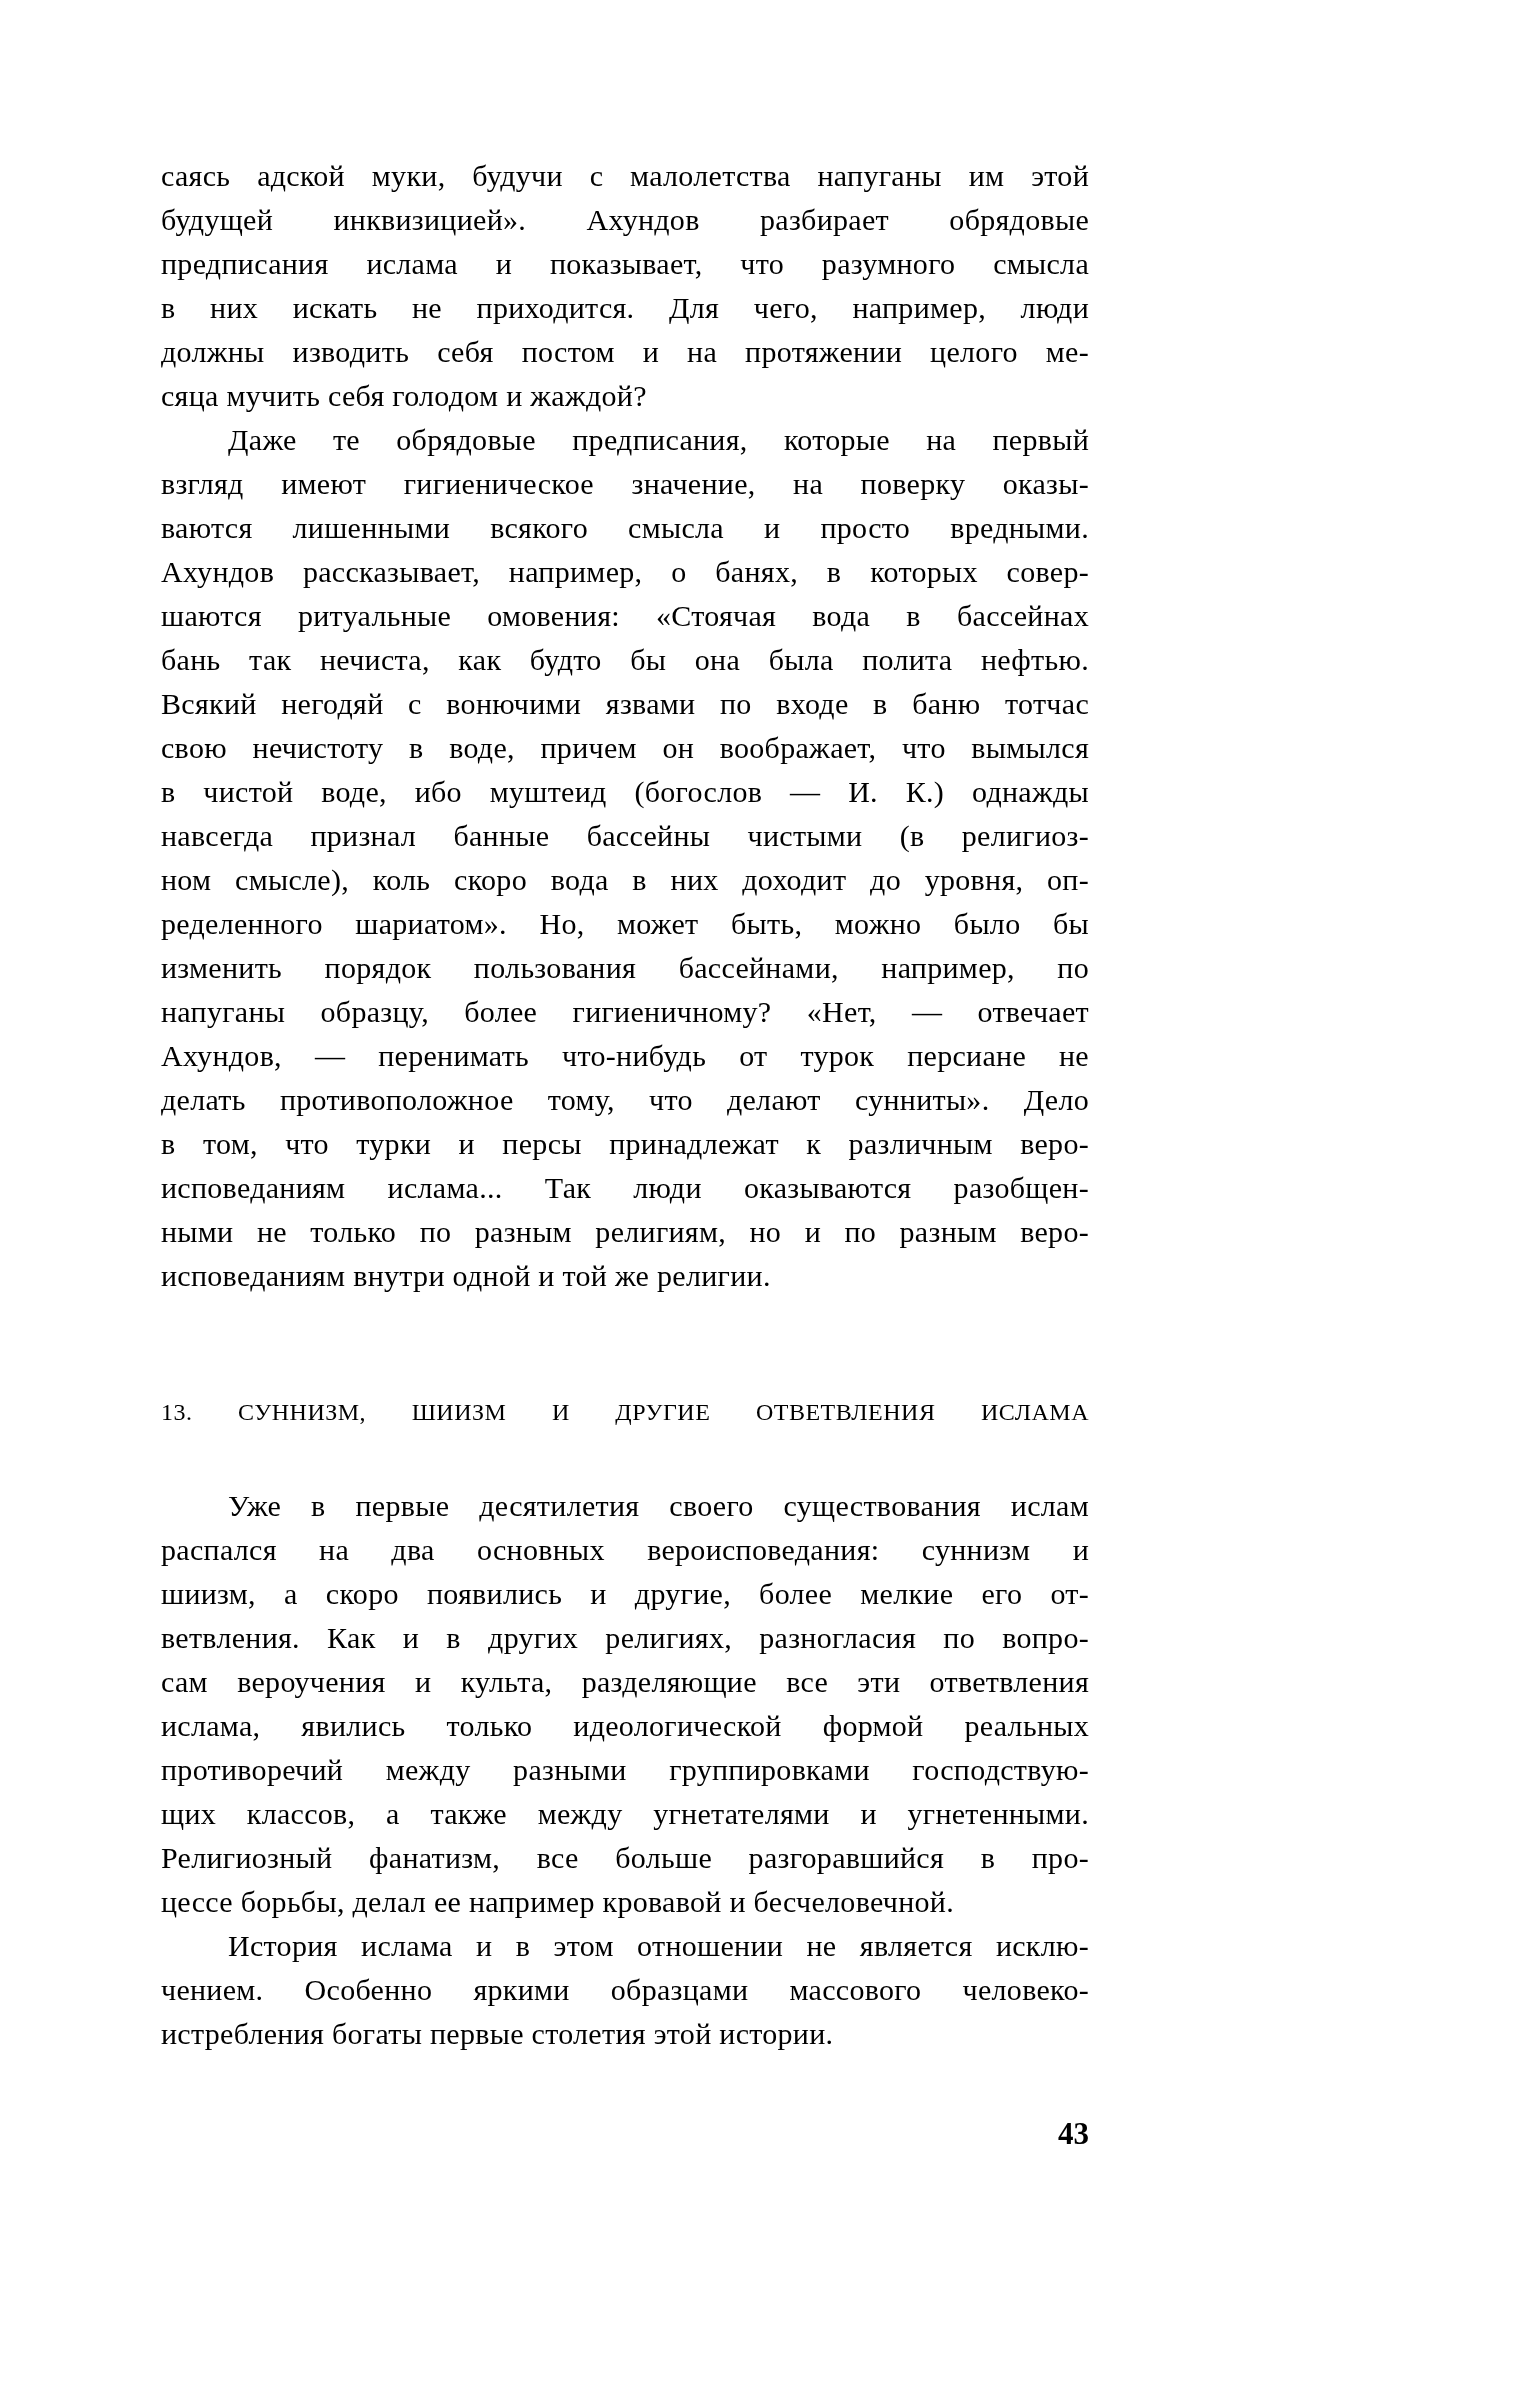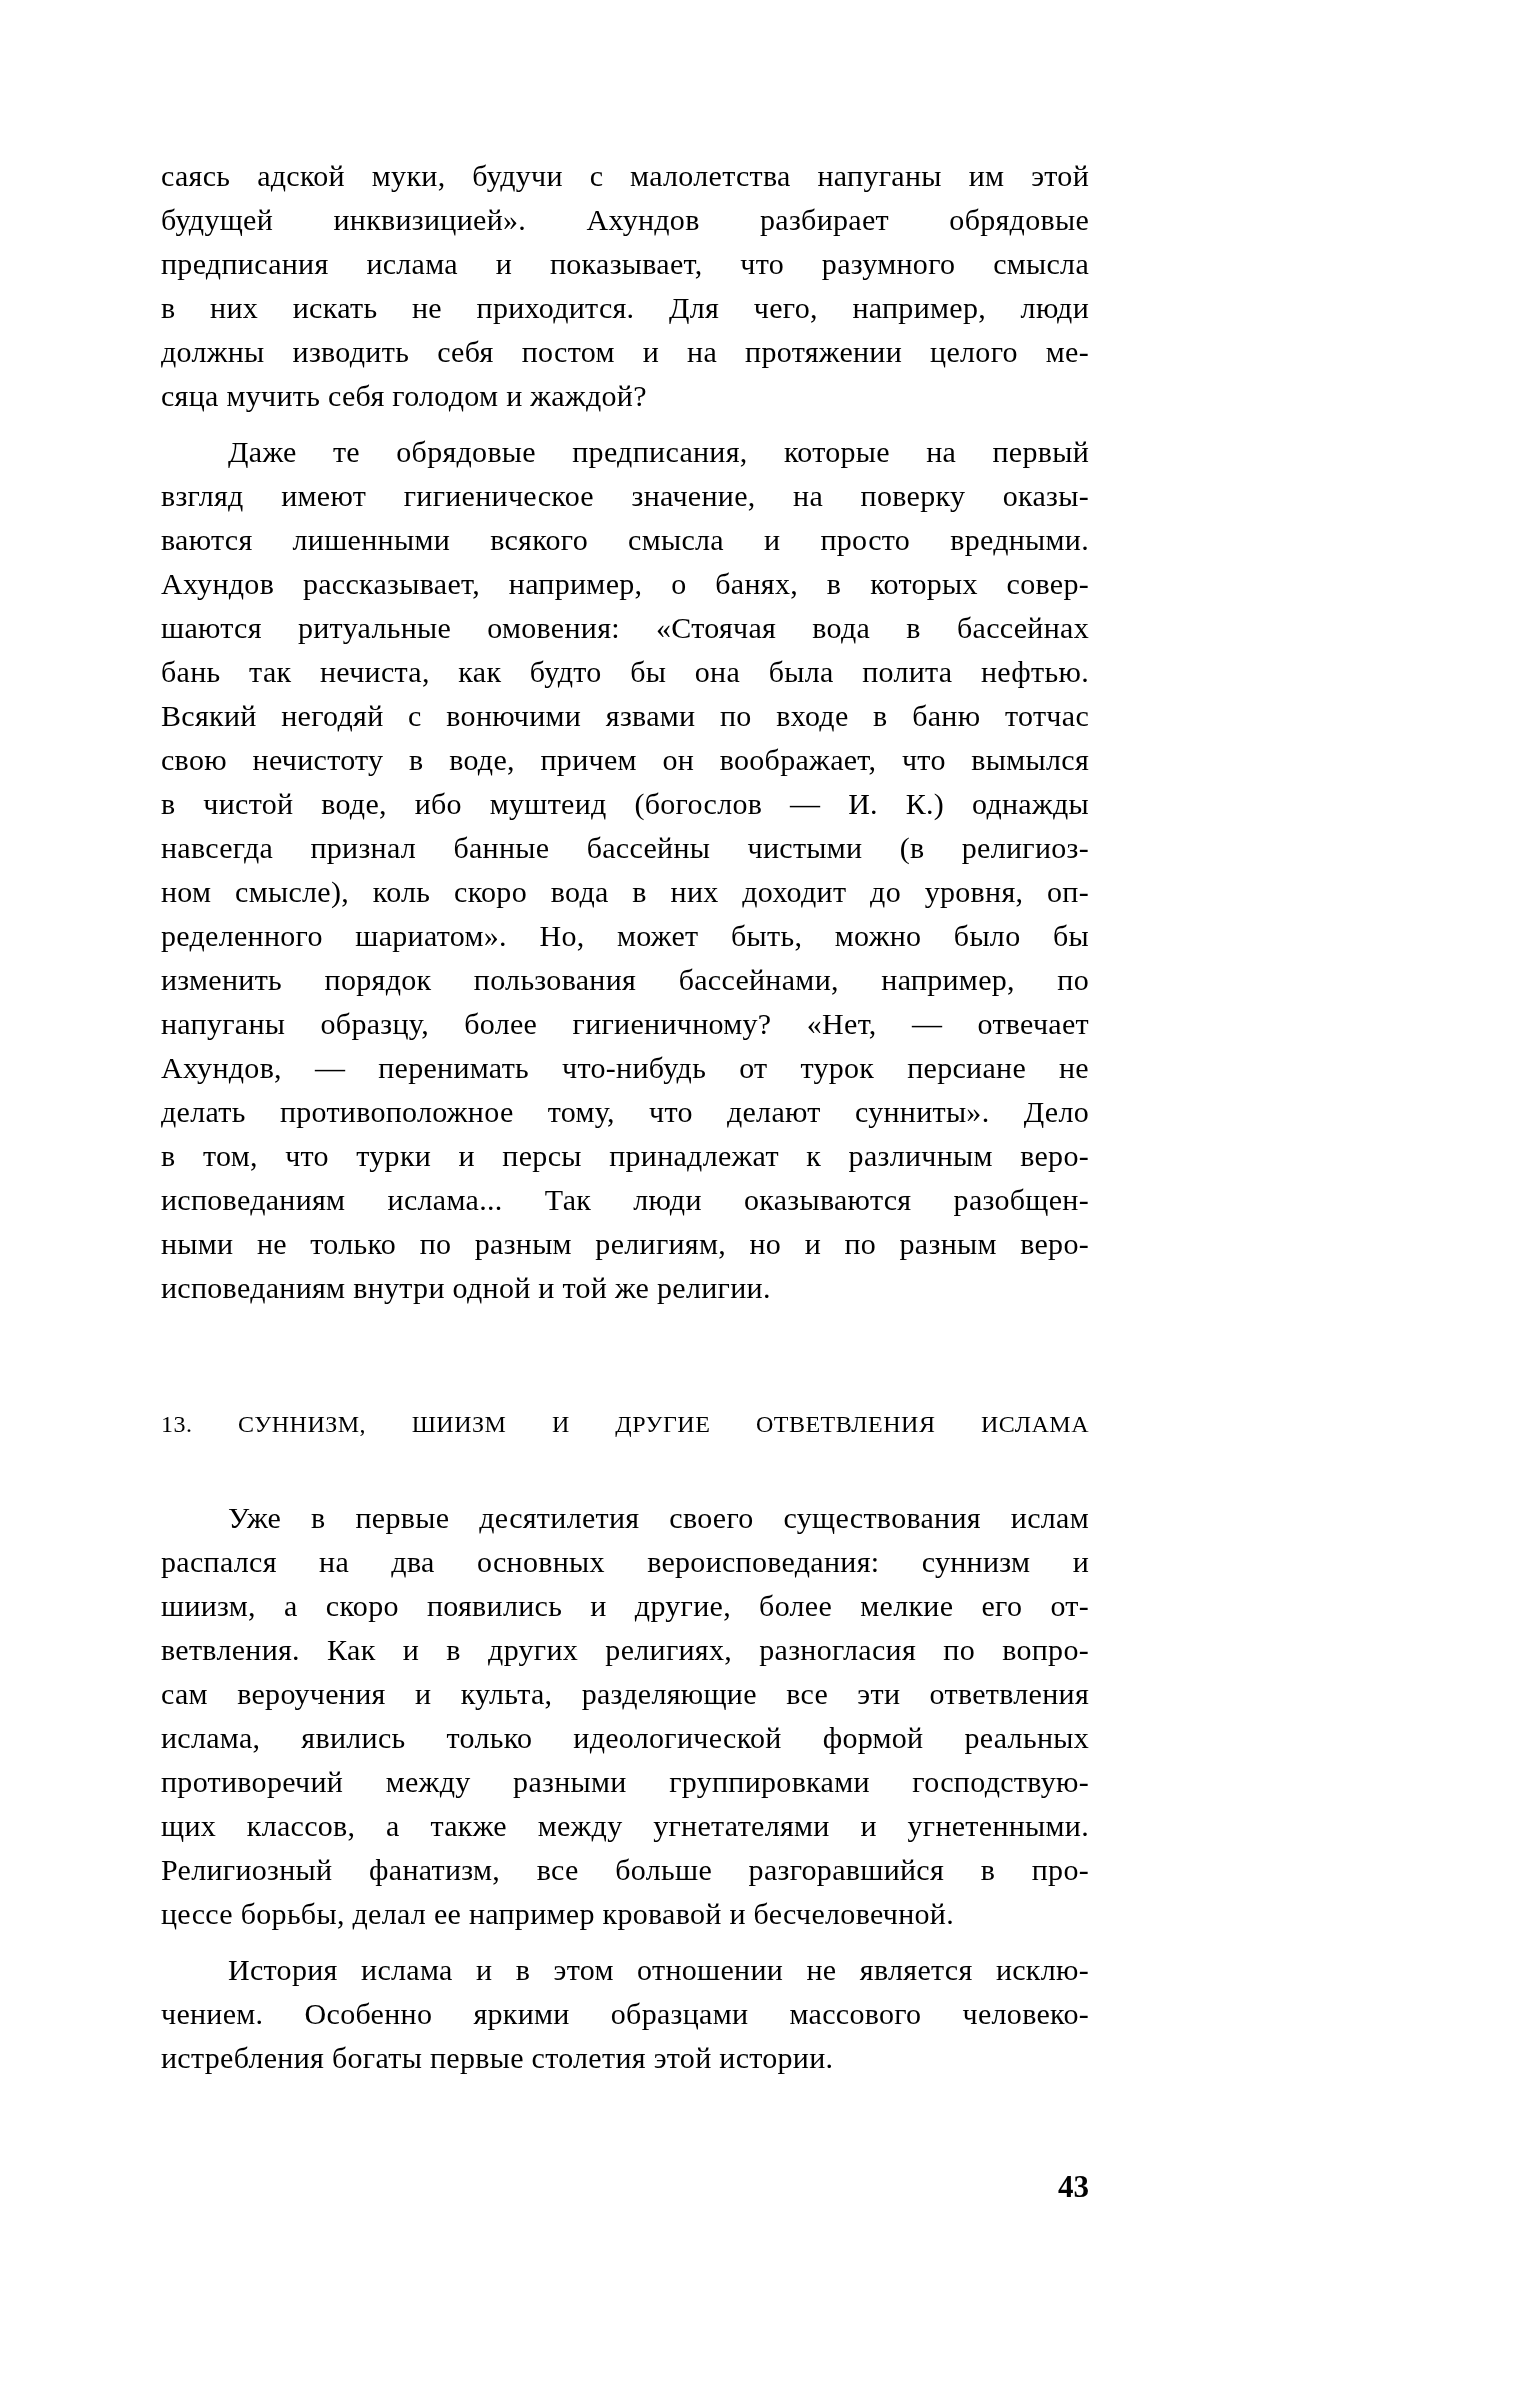--- a/index.html
+++ b/index.html
@@ -26,33 +26,32 @@
   .line {
     text-align: justify;
     text-align-last: justify;
     letter-spacing: 0.3px;
   }
   .line.last {
     text-align-last: left;
   }
   .para.indent .line:first-child {
     padding-left: 67px;
-    margin-top: 12px;
   }
   .heading {
     margin: 92px 0 50px 0;
     font-size: 24px;
     font-weight: normal;
     line-height: 44px;
     text-align: justify;
     text-align-last: justify;
     letter-spacing: 0.5px;
   }
   .pagenum {
-    margin-top: 90px;
+    margin-top: 61px;
     text-align: right;
     font-weight: bold;
     font-size: 31px;
     line-height: 33px;
   }
 </style>
 </head>
 <body>
 
 <div class="page">

